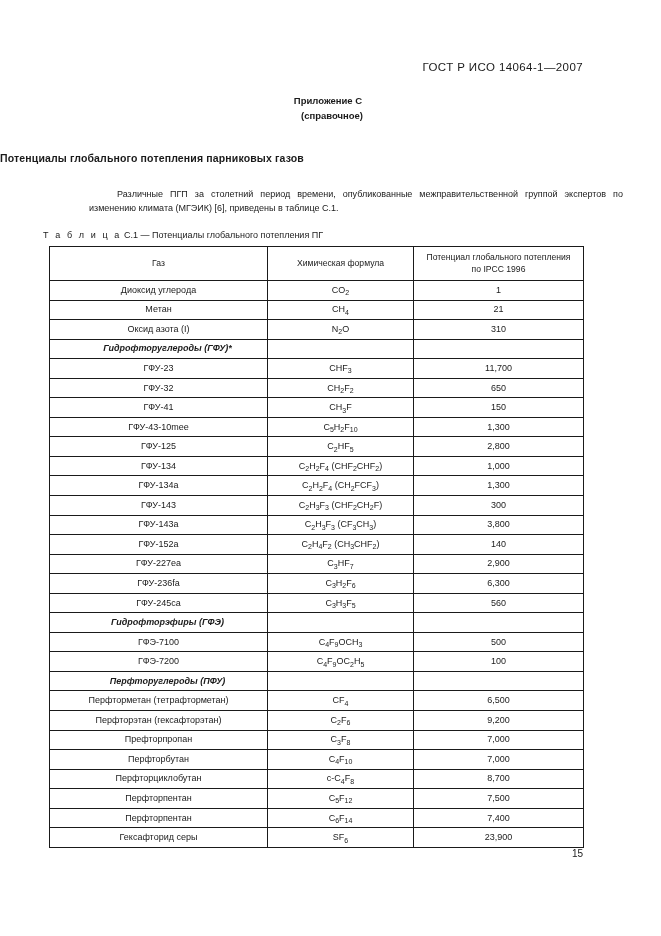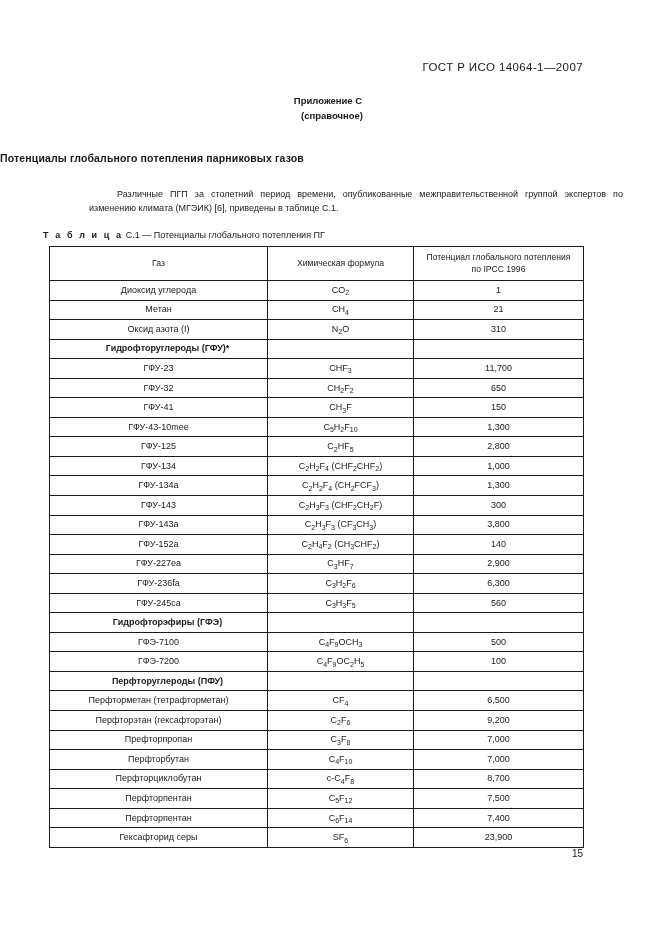--- a/index.html
+++ b/index.html
@@ -70,21 +70,20 @@
   
   .table-caption {
     position: absolute;
     top: 230px;
     left: 43px;
     font-size: 9px;
     white-space: nowrap;
   }
   .table-caption .sp {
     letter-spacing: 2.1px;
-    font-weight: bold;
   }
   
   .tbl-wrap {
     position: absolute;
     top: 246px;
     left: 49px;
     width: 534px;
   }
   table.gwp {
     border-collapse: collapse;
@@ -115,20 +114,21 @@
   }
   td.name {
     padding-left: 18px;
     text-align: center;
     white-space: nowrap;
   }
   td.formula, td.value {
     text-align: center;
   }
   tr.group td.name {
+    font-style: italic;
     font-weight: bold;
     padding-left: 18px;
   }
   sub {
     font-size: 7px;
     vertical-align: baseline;
     position: relative;
     bottom: -2.5px;
   }
   

